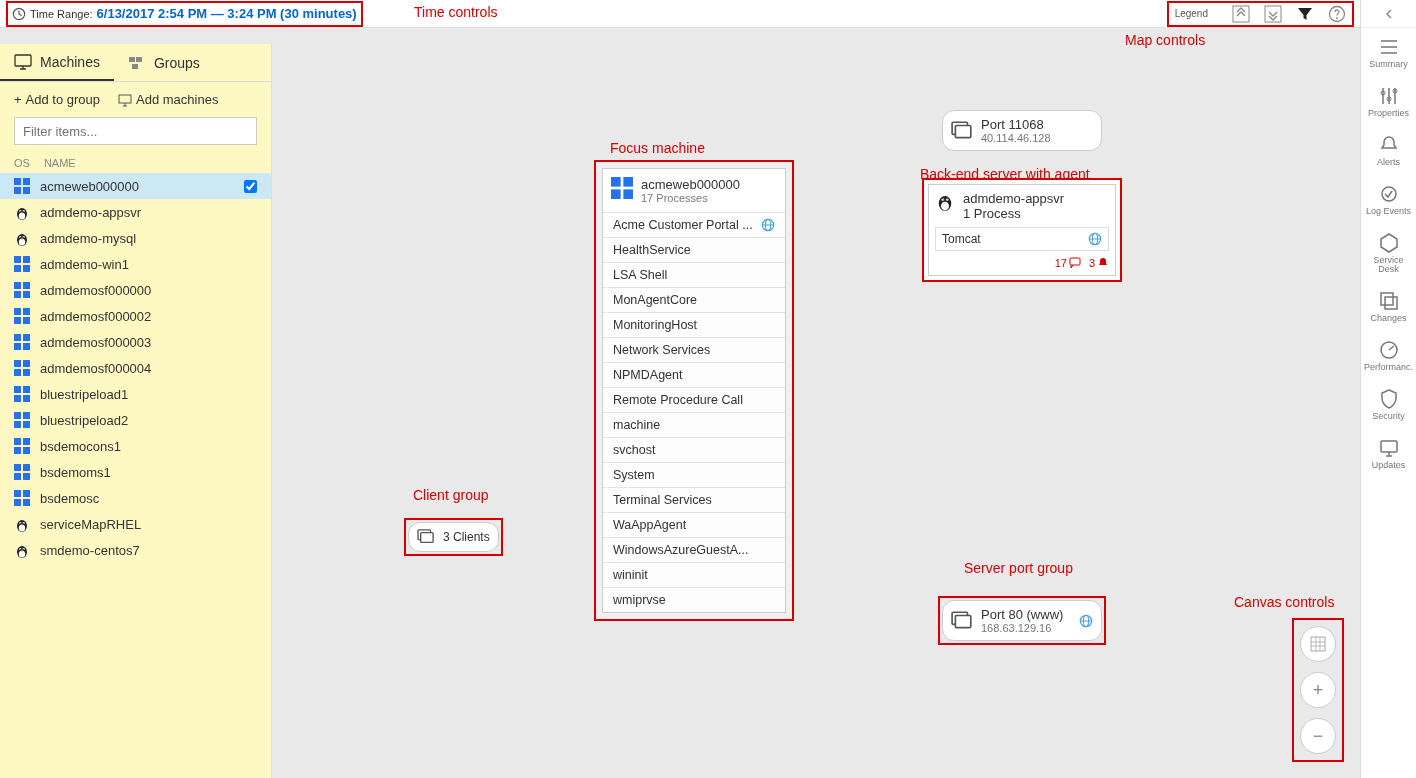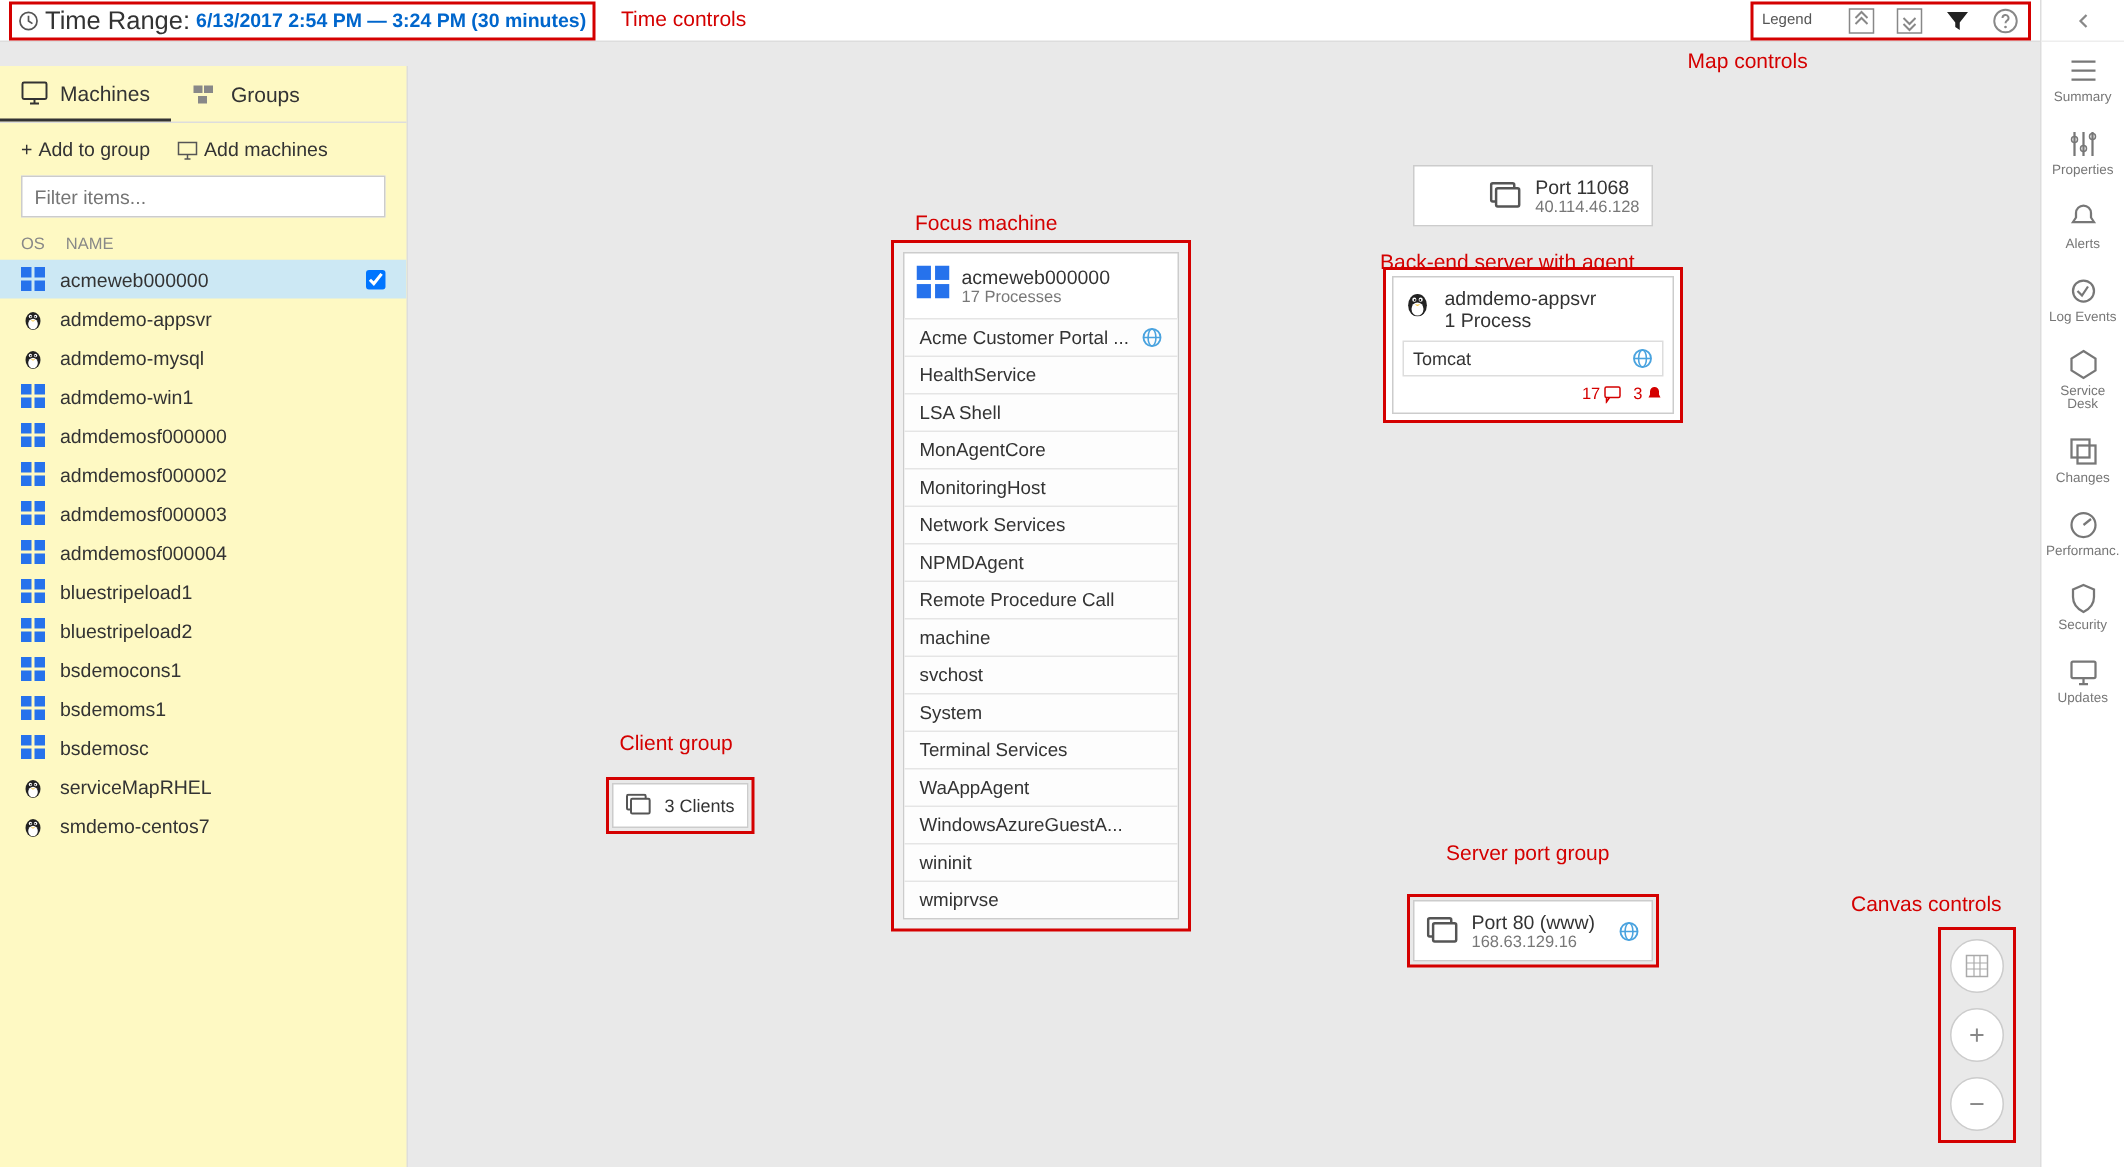--- a/index.html
+++ b/index.html
@@ -2,21 +2,21 @@
 <html><head>
 <meta charset="utf-8">
 <style>
 * { box-sizing: border-box; margin: 0; padding: 0; font-family: "Segoe UI", Arial, sans-serif; }
 body { width: 1416px; height: 778px; position: relative; background: #e9e9e9; overflow: hidden; font-size: 13px; color: #333; }
 
 
 .topbar { position: absolute; top: 0; left: 0; right: 56px; height: 28px; background: #fff; border-bottom: 1px solid #ddd; display: flex; align-items: center; padding: 0 6px; }
 .time-range { display: flex; align-items: center; gap: 4px; border: 2px solid #d40000; padding: 0 4px; height: 26px; }
 .clock-icon { width: 14px; height: 14px; }
-.tr-label { font-size: 17px; }
+.tr-label { font-size: 11px; }
 .tr-value { color: #0066cc; font-size: 13px; font-weight: 600; }
 .topbar-right { margin-left: auto; display: flex; align-items: center; gap: 14px; border: 2px solid #d40000; padding: 0 6px; height: 26px; }
 .legend-label { font-size: 10px; color: #555; margin-right: 10px; }
 .tb-icon { width: 18px; height: 18px; cursor: pointer; }
 
 
 .annot { position: absolute; color: #d40000; font-size: 14px; font-weight: 400; }
 
 
 .sidebar { position: absolute; top: 44px; left: 0; bottom: 0; width: 272px; background: #fef9c3; border-right: 1px solid #ddd; display: flex; flex-direction: column; }
@@ -37,21 +37,21 @@
 
 
 .right-rail { position: absolute; top: 0; right: 0; bottom: 0; width: 56px; background: #fff; border-left: 1px solid #ddd; display: flex; flex-direction: column; align-items: center; }
 .rail-collapse { height: 28px; display:flex; align-items:center; justify-content:center; width:100%; border-bottom:1px solid #eee; cursor:pointer; }
 .rail-item { display: flex; flex-direction: column; align-items: center; gap: 2px; padding: 8px 2px; cursor: pointer; width: 100%; }
 .rail-item svg { width: 22px; height: 22px; stroke: #777; fill: none; }
 .rail-label { font-size: 9px; color: #777; text-align: center; line-height: 1; }
 
 
 .canvas { position: absolute; top: 28px; left: 272px; right: 56px; bottom: 0; }
-.node { position: absolute; background: #fff; border: 1px solid #ccc; border-radius: 0; padding: 6px 8px; display: flex; align-items: center; gap: 8px; justify-content: flex-end; }
+.node { position: absolute; background: #fff; border: 1px solid #ccc; border-radius: 12px; padding: 6px 8px; display: flex; align-items: center; gap: 8px; }
 .node .n-title { font-size: 13px; }
 .node .n-sub { font-size: 11px; color: #777; }
 .node-stack svg, .node svg.lead-icon { width: 22px; height: 22px; flex-shrink:0; }
 
 
 .focus-card { position: absolute; left: 322px; top: 132px; width: 200px; background: #f0f0f0; border: 2px solid #d40000; padding: 6px; }
 .focus-card-inner { background:#fff; border:1px solid #ccc; }
 .focus-header { display: flex; align-items: flex-start; gap: 8px; padding: 8px; }
 .focus-header .win-logo { width: 22px; height: 22px; }
 .focus-title { font-size: 13px; }

